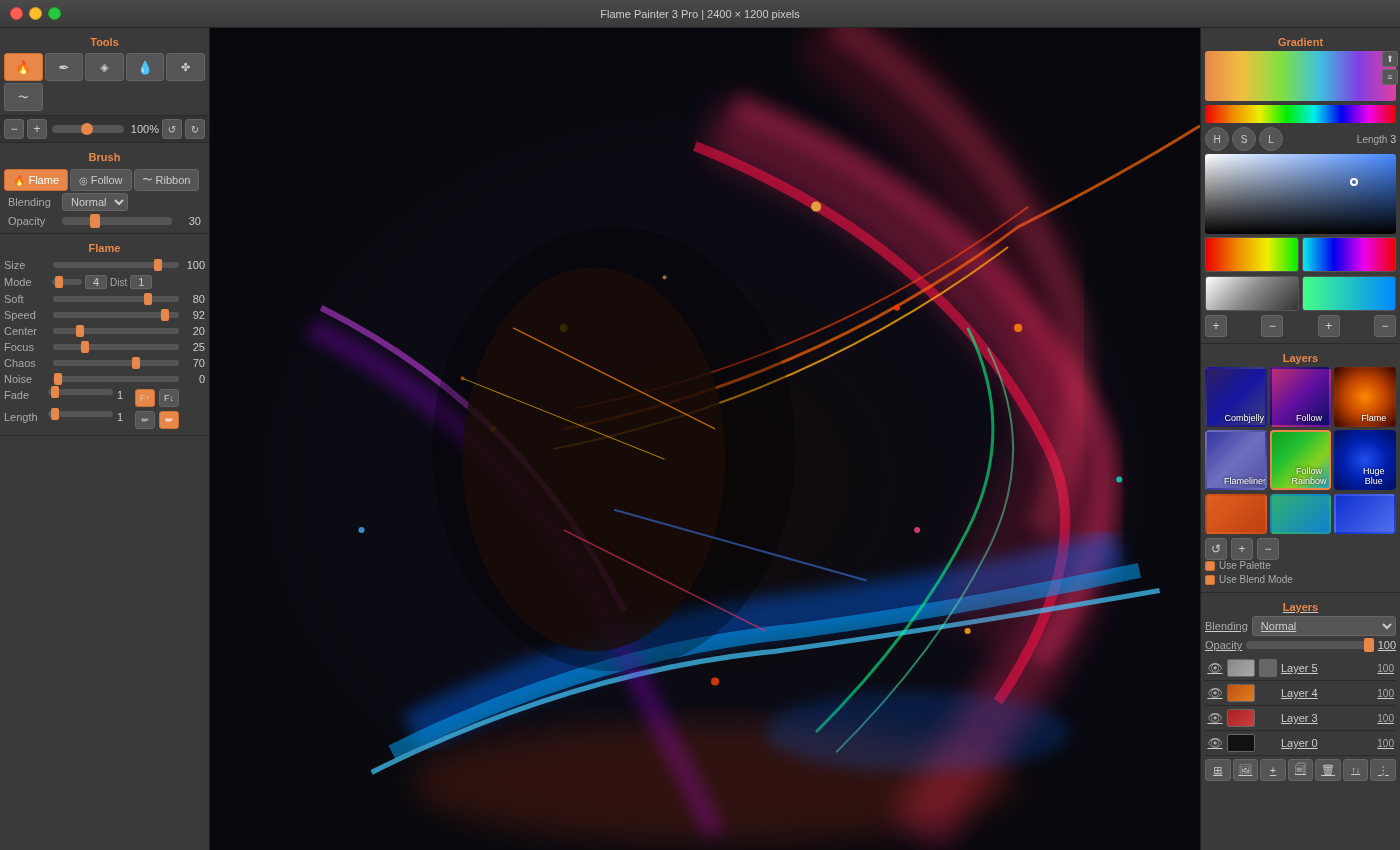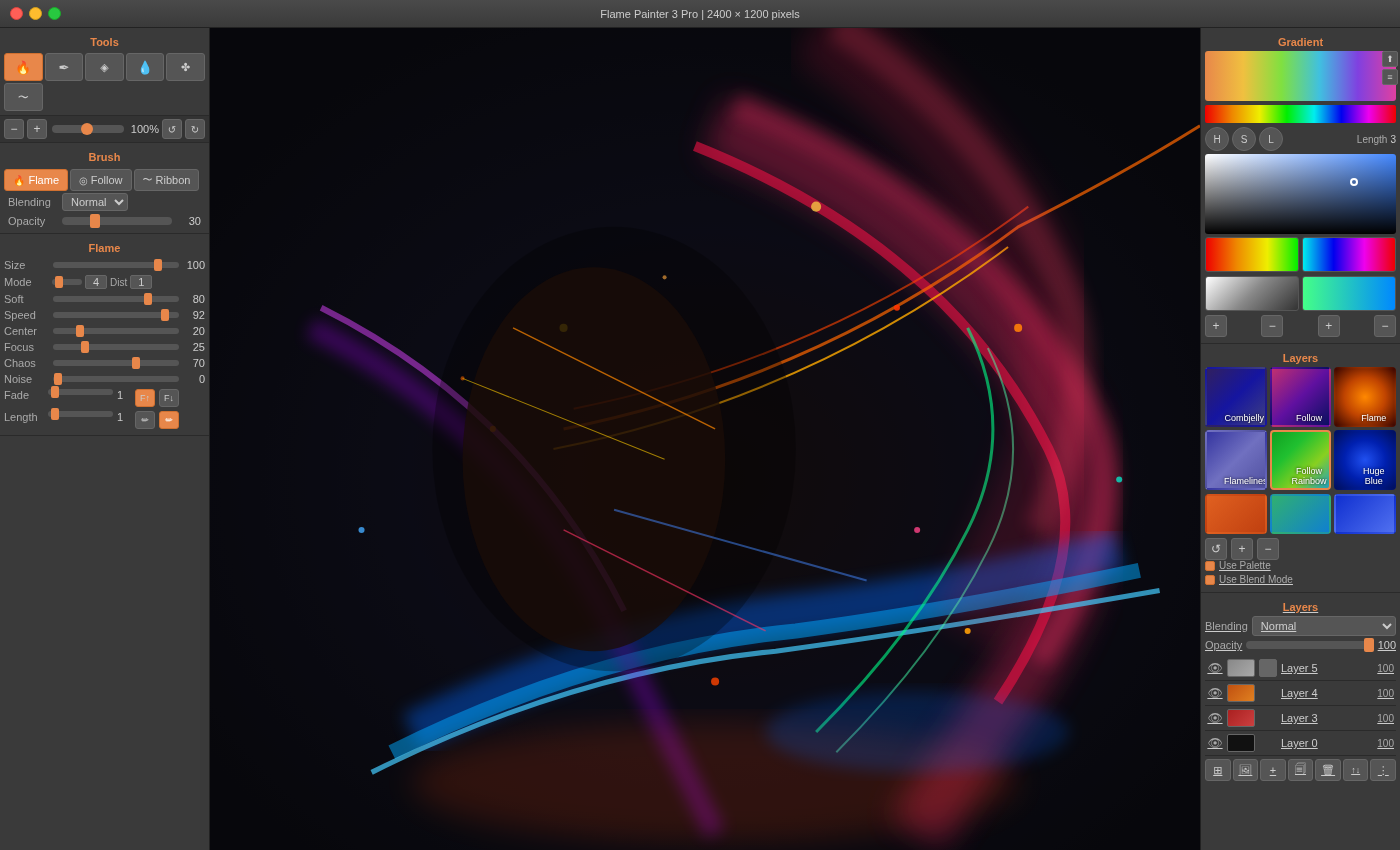--- a/index.html
+++ b/index.html
@@ -466,21 +466,20 @@
     .brush-controls {
       display: flex;
       align-items: center;
       gap: 4px;
     }
     .brush-ctrl-row {
       display: flex;
       align-items: center;
       gap: 3px;
       margin-bottom: 3px;
-      text-decoration: underline;
     }
     .brush-check-label {
       display: flex;
       align-items: center;
       gap: 4px;
       font-size: 10px;
       color: #aaa;
       cursor: pointer;
     }
     .check-box {

